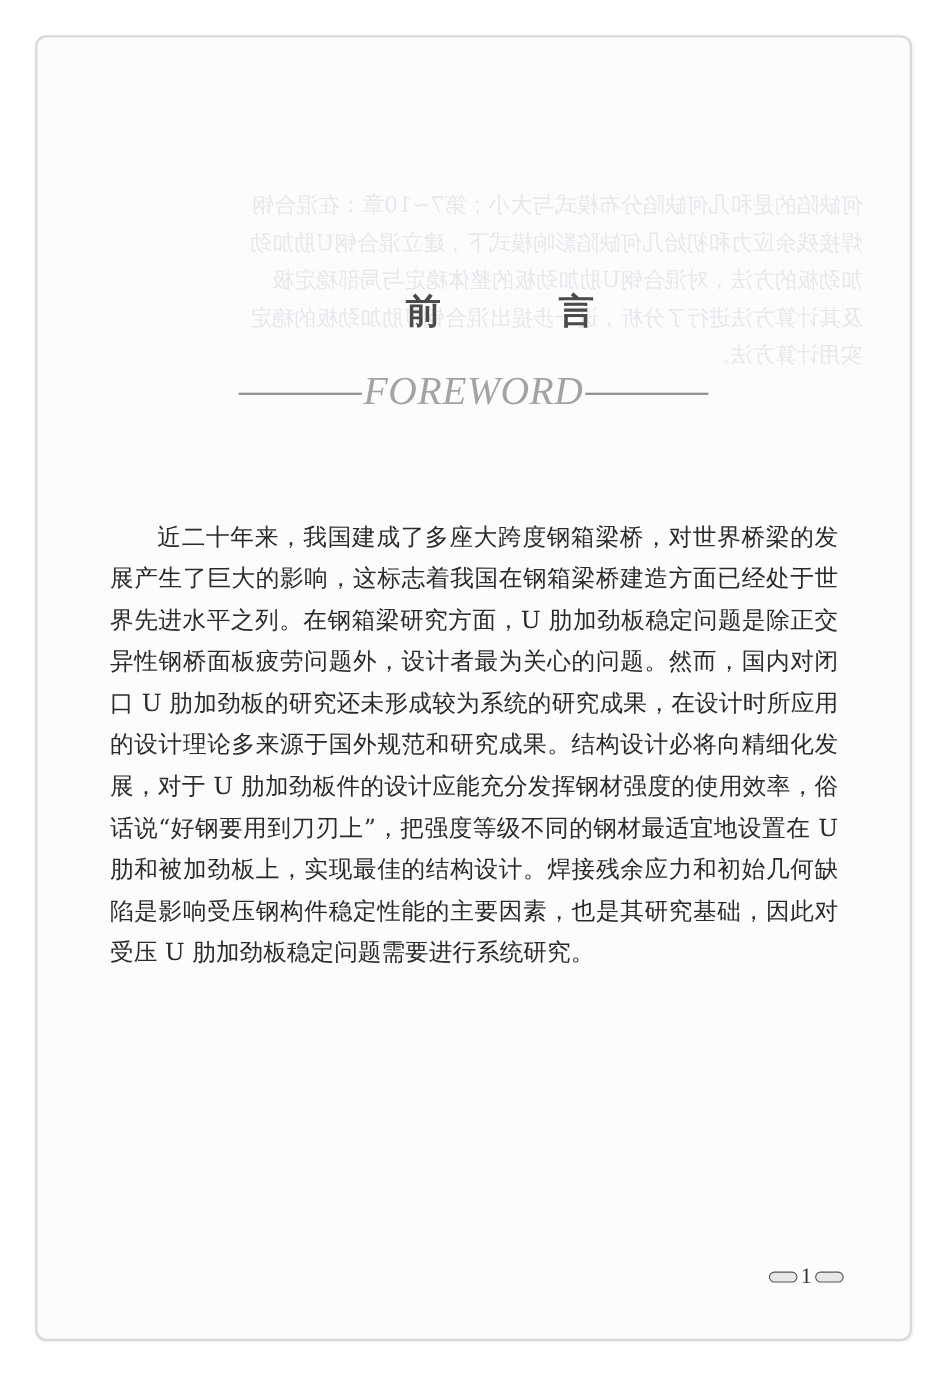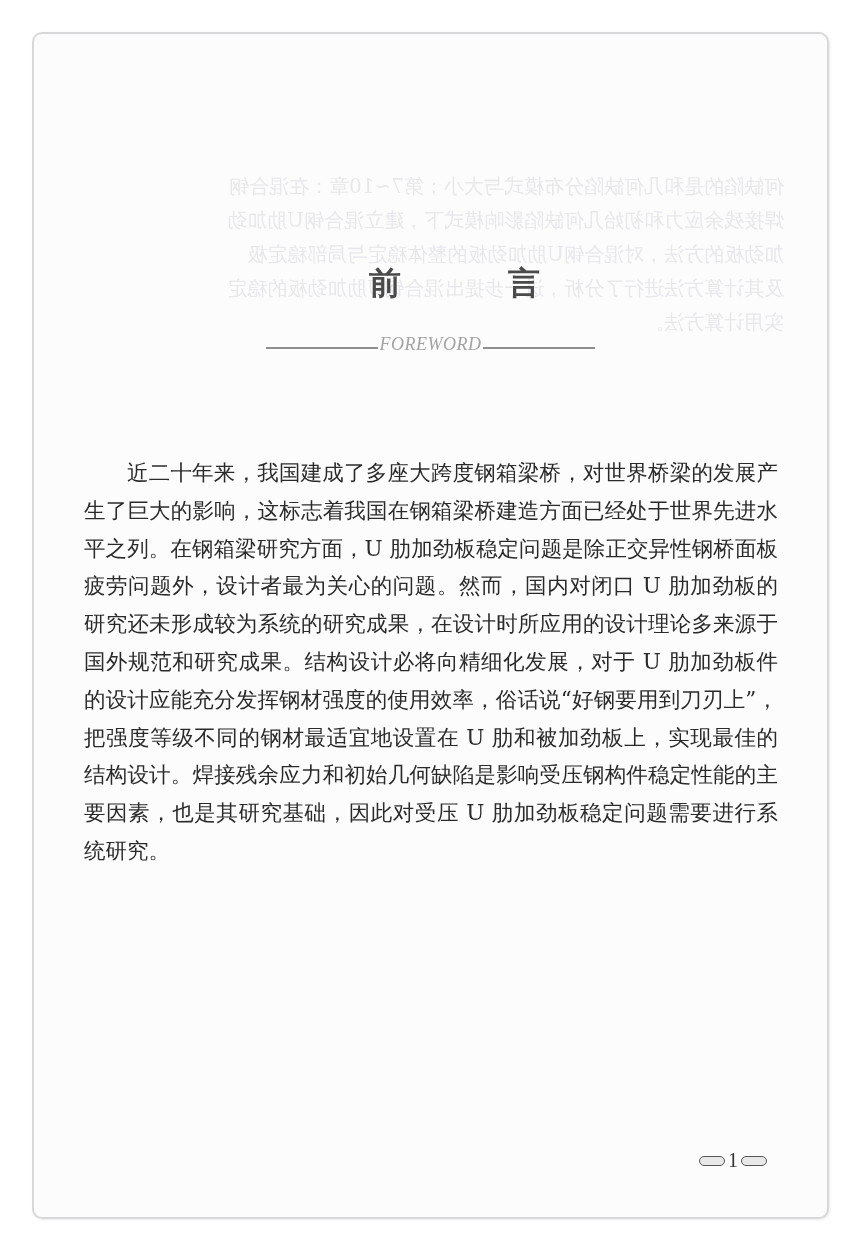--- a/index.html
+++ b/index.html
@@ -59,38 +59,38 @@
     }
     .sub-line {
       width: 112px;
       height: 2px;
       background: #8f8f8f;
       margin-top: 6px;
     }
     .sub-text {
       font-family: "Liberation Serif", serif;
       font-style: italic;
-      font-size: 18px;
+      font-size: 36px;
       color: #a3a3a3;
       letter-spacing: 0.5px;
       padding: 0 2px;
     }
     .body-text {
       position: absolute;
       left: 50px;
       top: 420px;
       width: 694px;
       font-family: "DejaVu Serif", serif;
       font-size: 21.5px;
       line-height: 37.8px;
       color: #2a2a2a;
       text-align: justify;
     }
     .para {
-      margin: 0;
+      margin: 16px;
       text-indent: 2em;
       text-align: justify;
     }
     .footer-page {
       position: absolute;
       right: 60px;
       top: 1115px;
       display: flex;
       align-items: center;
       gap: 3px;

